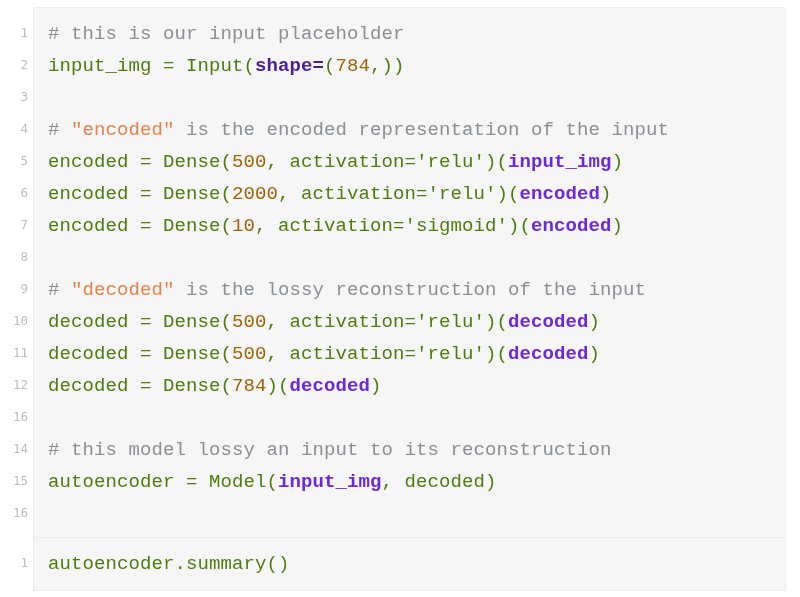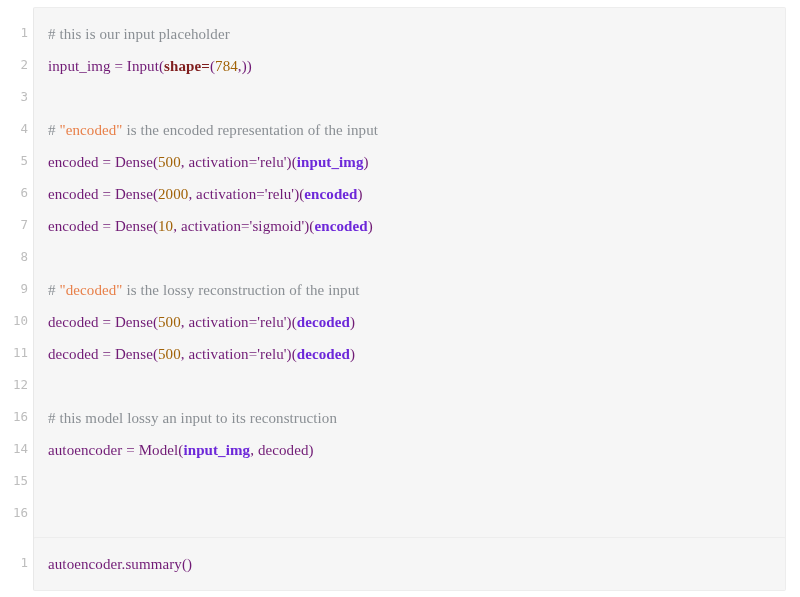--- a/index.html
+++ b/index.html
@@ -52,34 +52,34 @@
     border-left: 1px solid #e8e8e8;
     border-radius: 2px;
     box-sizing: border-box;
     padding: 10px 0 10px 14px;
     box-shadow: inset 0 0 0 0 transparent;
   }
   .codearea .line {
     display: block;
     height: 32px;
     line-height: 32px;
-    font-family: Liberation Serif, serif;
-    font-size: 15px;
+    font-family: Liberation Mono, monospace;
+    font-size: 19px;
     letter-spacing: 0.1px;
     color: #3f4044;
     white-space: pre;
   }
 
   
   .tok-com      { color: #8a8f94; }
   .tok-comstr   { color: #e8804a; }
   .tok-num      { color: #a16207; }
-  .tok-kwarg    { color: #7f1d1d; font-weight: bold; }
+  .tok-kwarg    { color: #4c1d95; font-weight: bold; }
   .tok-var      { color: #6d28d9; font-weight: bold; }
-  .tok-plain    { color: #701a75; }
+  .tok-plain    { color: #4d7c0f; }
 
   
   #cell-1 { left: 0px;  top: 7px;   width: 786px; }
   #cell-2 { left: 0px;  top: 537px; width: 786px; }
 </style>
 </head>
 <body>
 
 <div class="page">
 
@@ -108,20 +108,21 @@
         <span class="line"><span class="tok-plain">input_img = Input(</span><span class="tok-kwarg">shape=</span><span class="tok-plain">(</span><span class="tok-num">784</span><span class="tok-plain">,))</span></span>
         <span class="line">&nbsp;</span>
         <span class="line"><span class="tok-com"># </span><span class="tok-comstr">"encoded"</span><span class="tok-com"> is the encoded representation of the input</span></span>
         <span class="line"><span class="tok-plain">encoded = Dense(</span><span class="tok-num">500</span><span class="tok-plain">, activation='relu')(</span><span class="tok-var">input_img</span><span class="tok-plain">)</span></span>
         <span class="line"><span class="tok-plain">encoded = Dense(</span><span class="tok-num">2000</span><span class="tok-plain">, activation='relu')(</span><span class="tok-var">encoded</span><span class="tok-plain">)</span></span>
         <span class="line"><span class="tok-plain">encoded = Dense(</span><span class="tok-num">10</span><span class="tok-plain">, activation='sigmoid')(</span><span class="tok-var">encoded</span><span class="tok-plain">)</span></span>
         <span class="line">&nbsp;</span>
         <span class="line"><span class="tok-com"># </span><span class="tok-comstr">"decoded"</span><span class="tok-com"> is the lossy reconstruction of the input</span></span>
         <span class="line"><span class="tok-plain">decoded = Dense(</span><span class="tok-num">500</span><span class="tok-plain">, activation='relu')(</span><span class="tok-var">decoded</span><span class="tok-plain">)</span></span>
         <span class="line"><span class="tok-plain">decoded = Dense(</span><span class="tok-num">500</span><span class="tok-plain">, activation='relu')(</span><span class="tok-var">decoded</span><span class="tok-plain">)</span></span>
+        <span class="line"><span class="tok-plain">decoded = Dense(</span><span class="tok-num">784</span><span class="tok-plain">)(</span><span class="tok-var">decoded</span><span class="tok-plain">)</span></span>
         <span class="line">&nbsp;</span>
         <span class="line"><span class="tok-com"># this model lossy an input to its reconstruction</span></span>
         <span class="line"><span class="tok-plain">autoencoder = Model(</span><span class="tok-var">input_img</span><span class="tok-plain">, decoded)</span></span>
       </div>
   </div>
 
   <div class="cell" id="cell-2">
     <div class="gutter">
         <span class="ln">1</span>
       </div>

